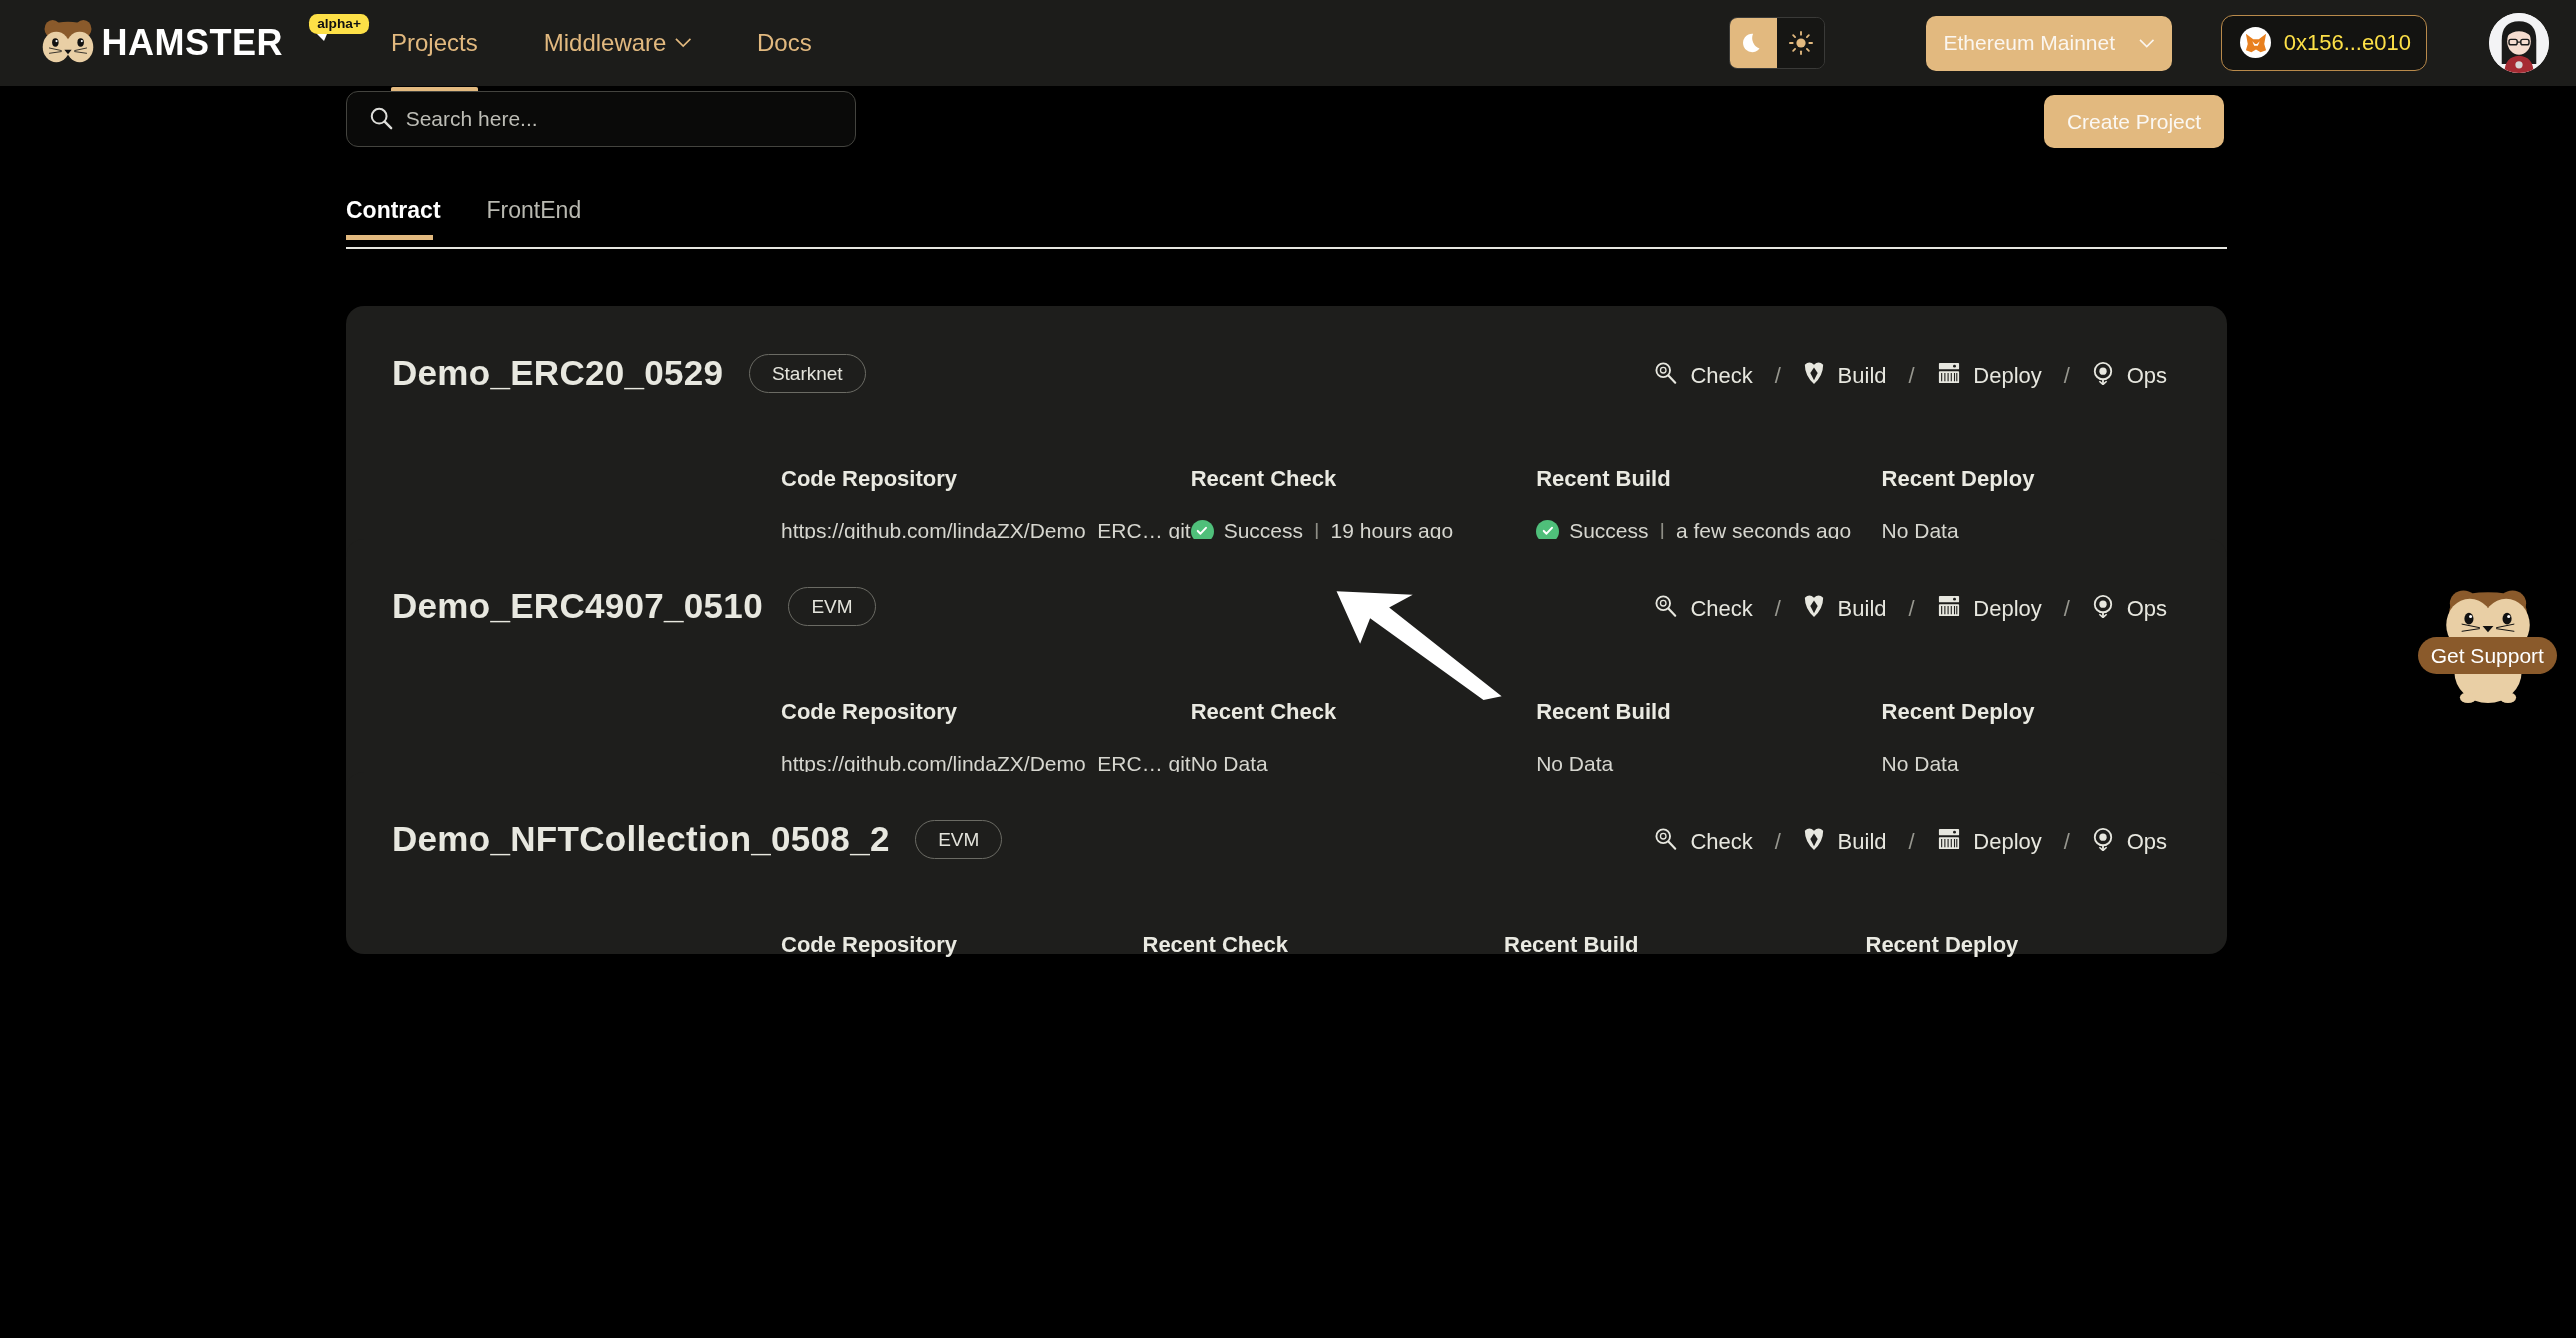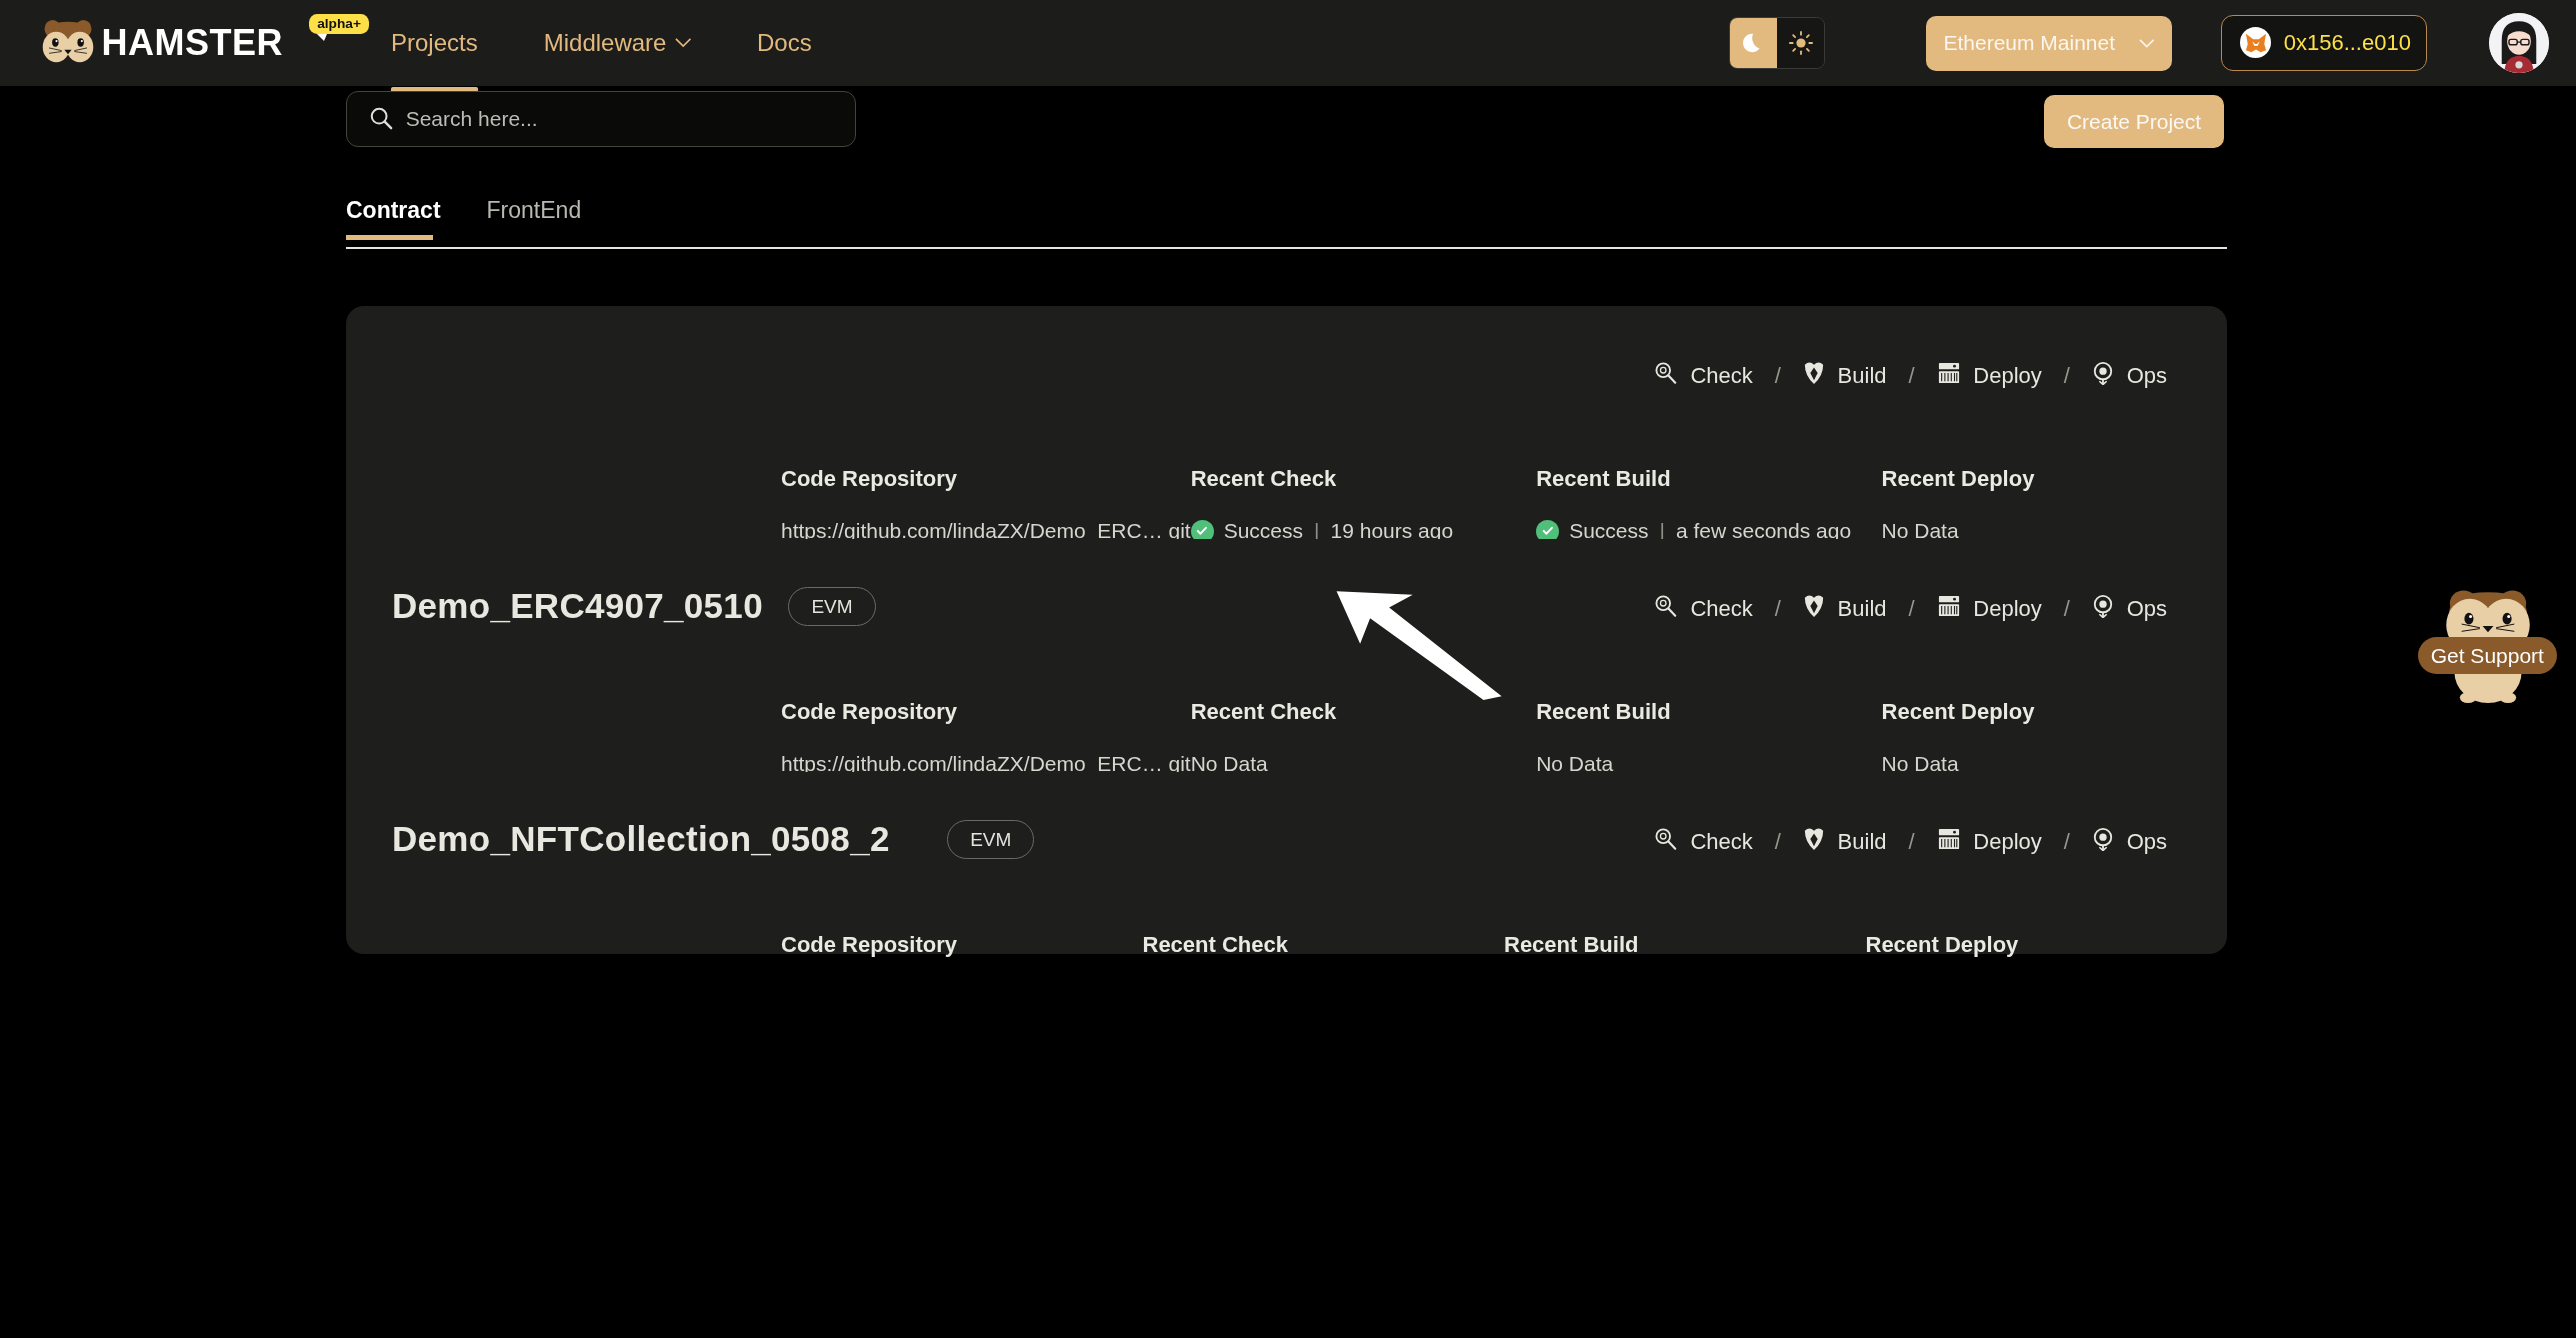--- a/index.html
+++ b/index.html
@@ -292,20 +292,24 @@
 <button class="create-btn">Create Project</button>
 
 <div class="tabs">
   <div class="tab active">Contract</div>
   <div class="tab">FrontEnd</div>
 </div>
 <div class="tabs-divider"></div>
 
 <div id="cards-root">
     <div class="card" style="top: 306px; height: 390px;">
+      <div class="card-head" style="top: 47px;">
+        <div class="card-title">Demo_ERC20_0529</div>
+        <div class="chain-badge">Starknet</div>
+      </div>
       <div class="card-actions" style="top: 55px;">
         <span class="action">
           <span><svg width="24" height="24" viewBox="0 0 26 26">
               <circle cx="10" cy="10" r="7.4" stroke="#e7e7df" stroke-width="2" fill="none"></circle>
               <circle cx="10" cy="10" r="3" stroke="#e7e7df" stroke-width="1.4" fill="none"></circle>
               <path d="M15.6 15.6 L23 23.5" stroke="#e7e7df" stroke-width="2.3" stroke-linecap="round"></path>
             </svg></span>
           <span class="action-label">Check</span>
         </span>
         <span class="action-sep">/</span>
@@ -460,21 +464,21 @@
         <div class="col">
           <div class="col-head">Recent Deploy</div>
           <div class="col-val">
             <span>No Data</span>
           </div>
           <div class="col-link muted">Explorer</div>
         </div>
       </div>
     </div>
     <div class="card" style="top: 772px; height: 182px;">
-      <div class="card-head" style="top: 47px; gap: 32px;">
+      <div class="card-head" style="top: 47px;">
         <div class="card-title">Demo_NFTCollection_0508_2</div>
         <div class="chain-badge">EVM</div>
       </div>
       <div class="card-actions" style="top: 55px;">
         <span class="action">
           <span><svg width="24" height="24" viewBox="0 0 26 26">
               <circle cx="10" cy="10" r="7.4" stroke="#e7e7df" stroke-width="2" fill="none"></circle>
               <circle cx="10" cy="10" r="3" stroke="#e7e7df" stroke-width="1.4" fill="none"></circle>
               <path d="M15.6 15.6 L23 23.5" stroke="#e7e7df" stroke-width="2.3" stroke-linecap="round"></path>
             </svg></span>

